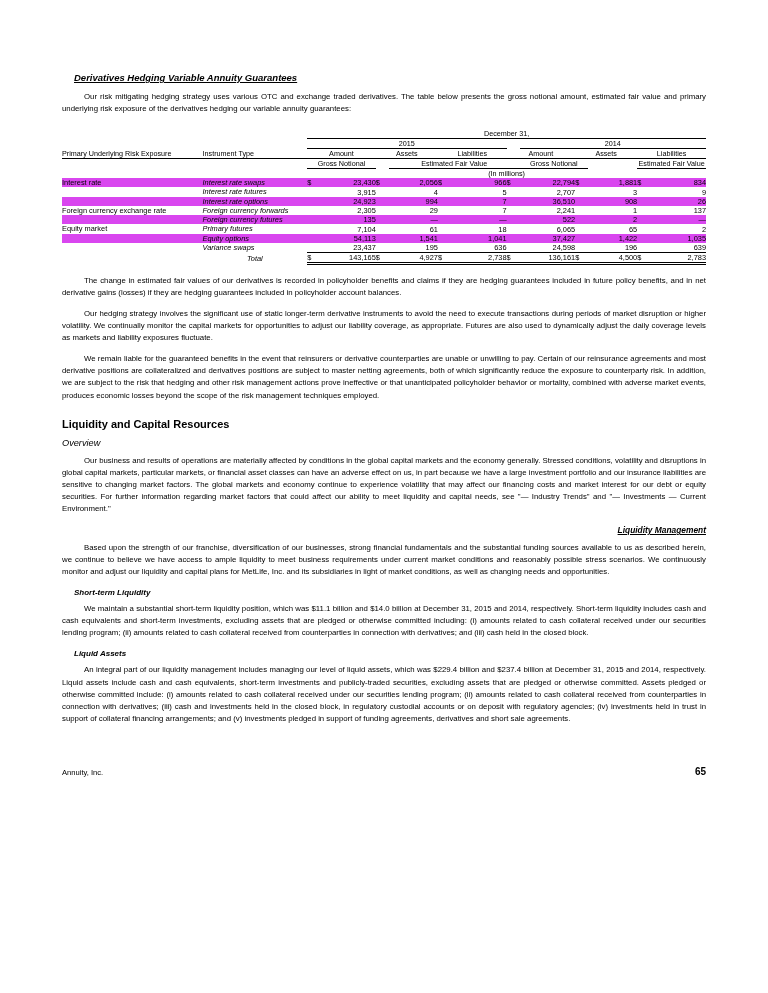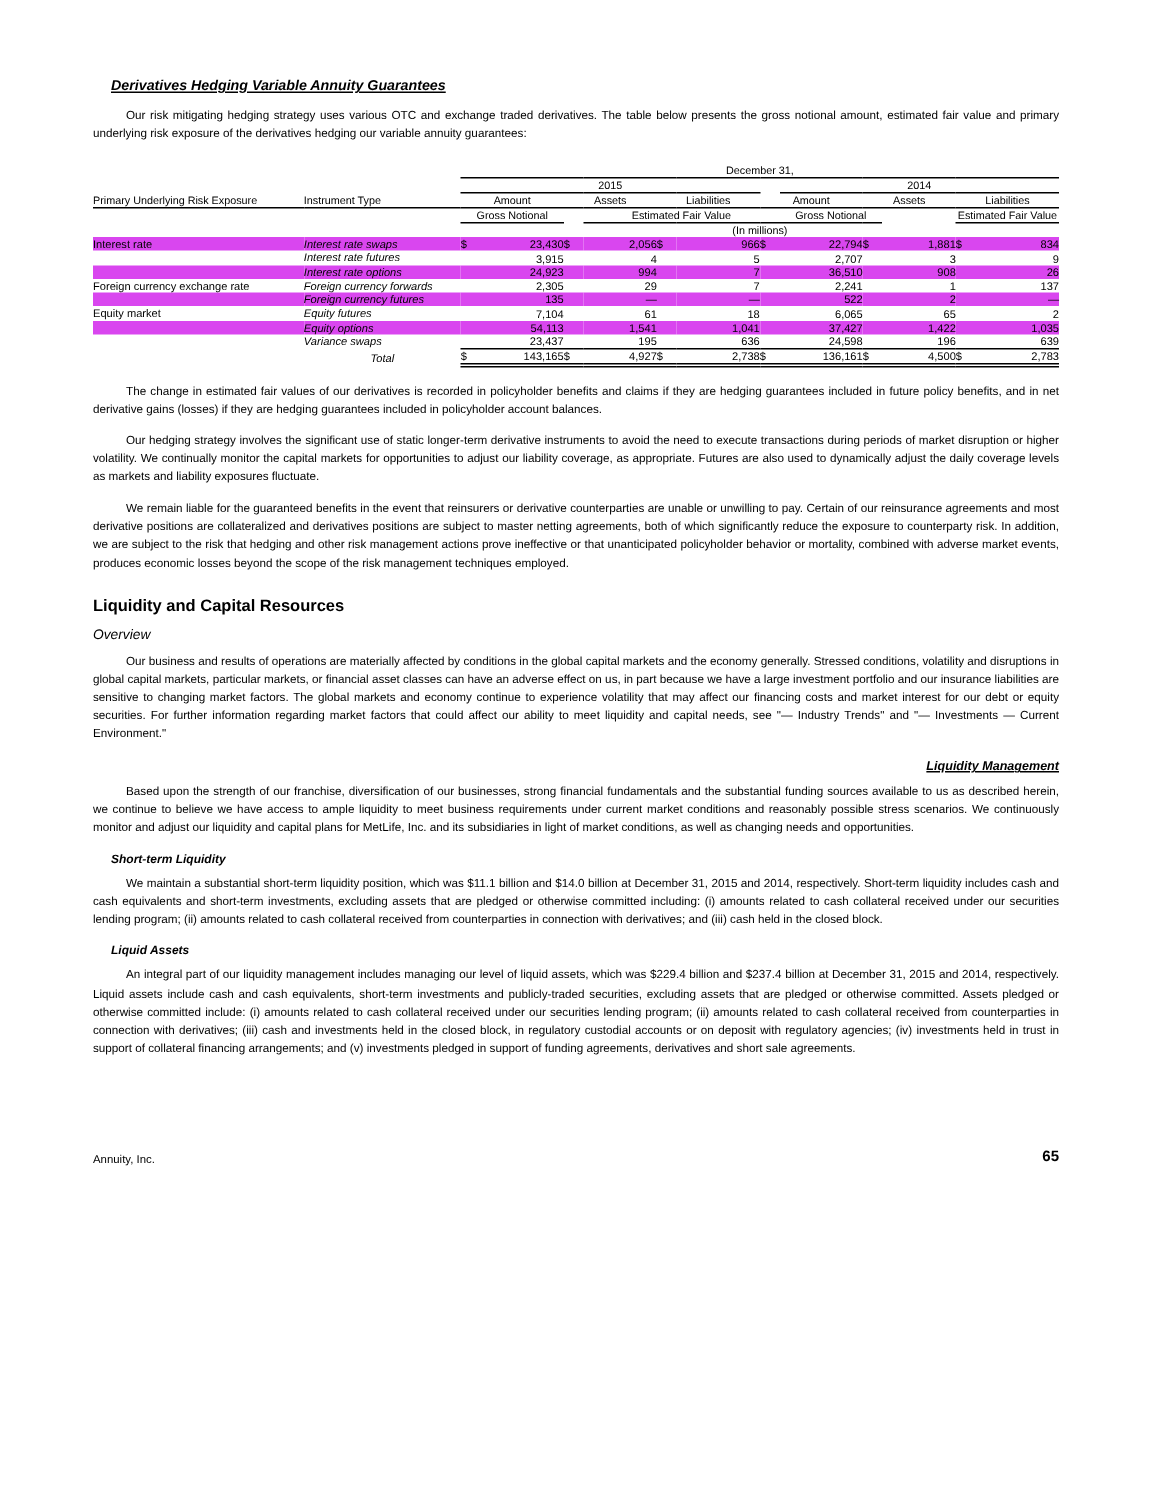--- a/index.html
+++ b/index.html
@@ -12,21 +12,21 @@
     height: 993px;
     font-family: "Liberation Sans", sans-serif;
     color: #000000;
     position: relative;
   }
   .page {
     position: relative;
     width: 768px;
     height: 815px;
     box-sizing: border-box;
-    padding: 52px 62px 0 62px;
+    padding: 72px 62px 0 62px;
   }
   .sec-head {
     font-size: 9.5px;
     font-weight: bold;
     font-style: italic;
     text-decoration: underline;
     margin: 0 0 8px 12px;
   }
   p.body {
     font-size: 7.8px;
@@ -285,21 +285,21 @@
         <td class="cur"></td>
         <td class="num">522</td>
         <td class="cur"></td>
         <td class="num">2</td>
         <td class="cur"></td>
         <td class="num">—</td>
       </tr>
 
       <tr>
         <td class="rowlabel">Equity market</td>
-        <td class="instr">Equity futures</td>
+        <td class="instr">Primary futures</td>
         <td class="cur"></td>
         <td class="num">7,104</td>
         <td class="cur"></td>
         <td class="num">61</td>
         <td class="cur"></td>
         <td class="num">18</td>
         <td class="cur"></td>
         <td class="num">6,065</td>
         <td class="cur"></td>
         <td class="num">65</td>

